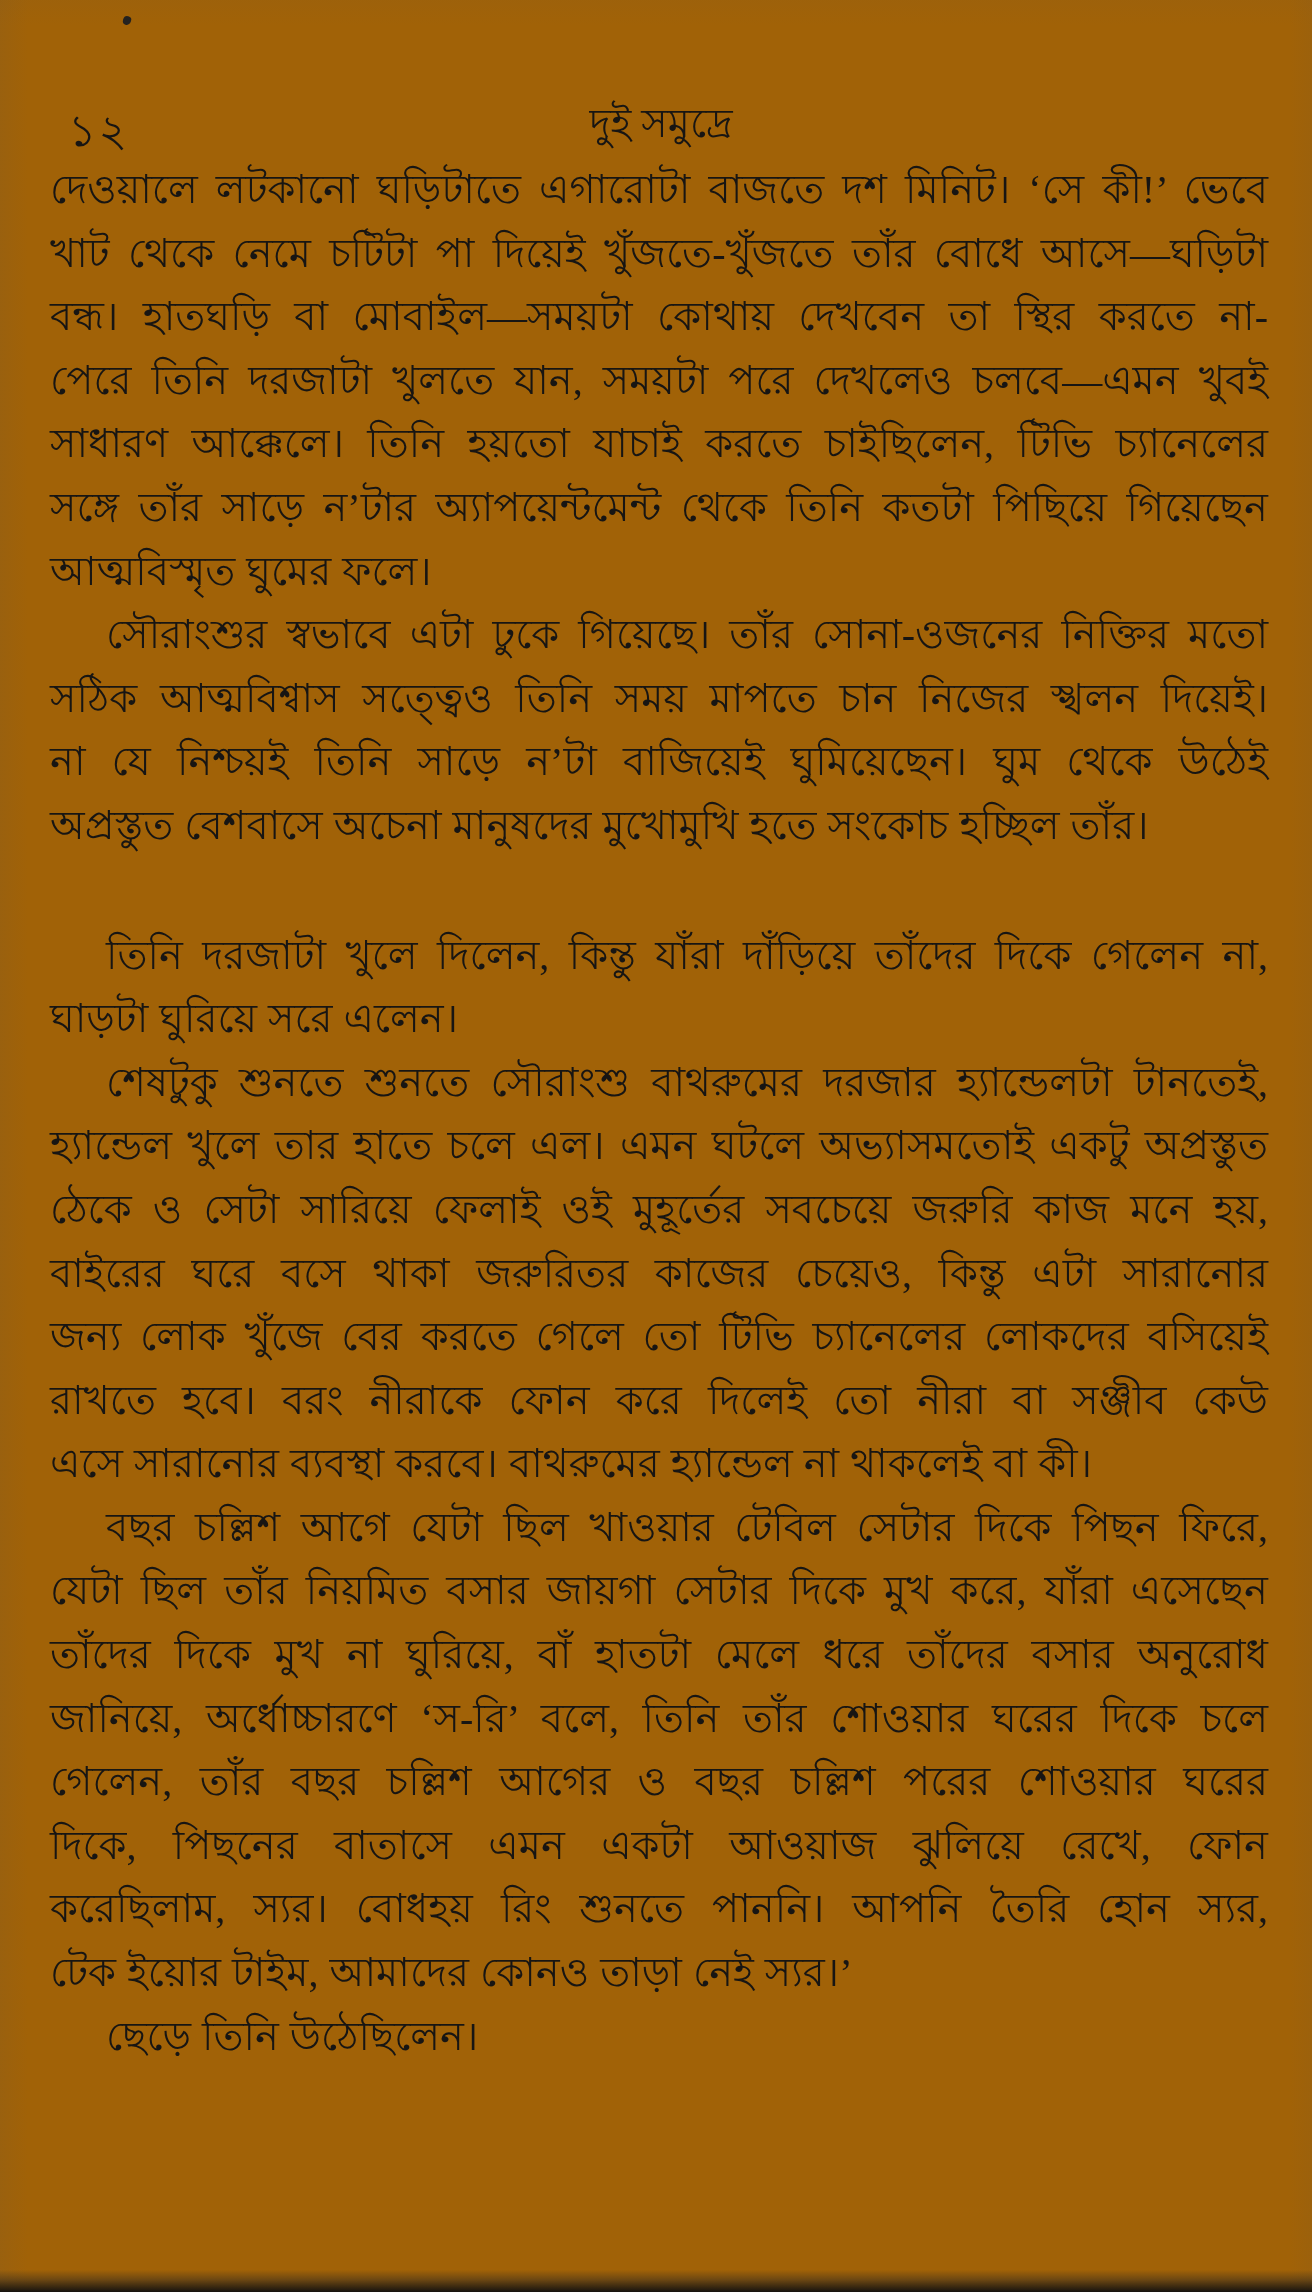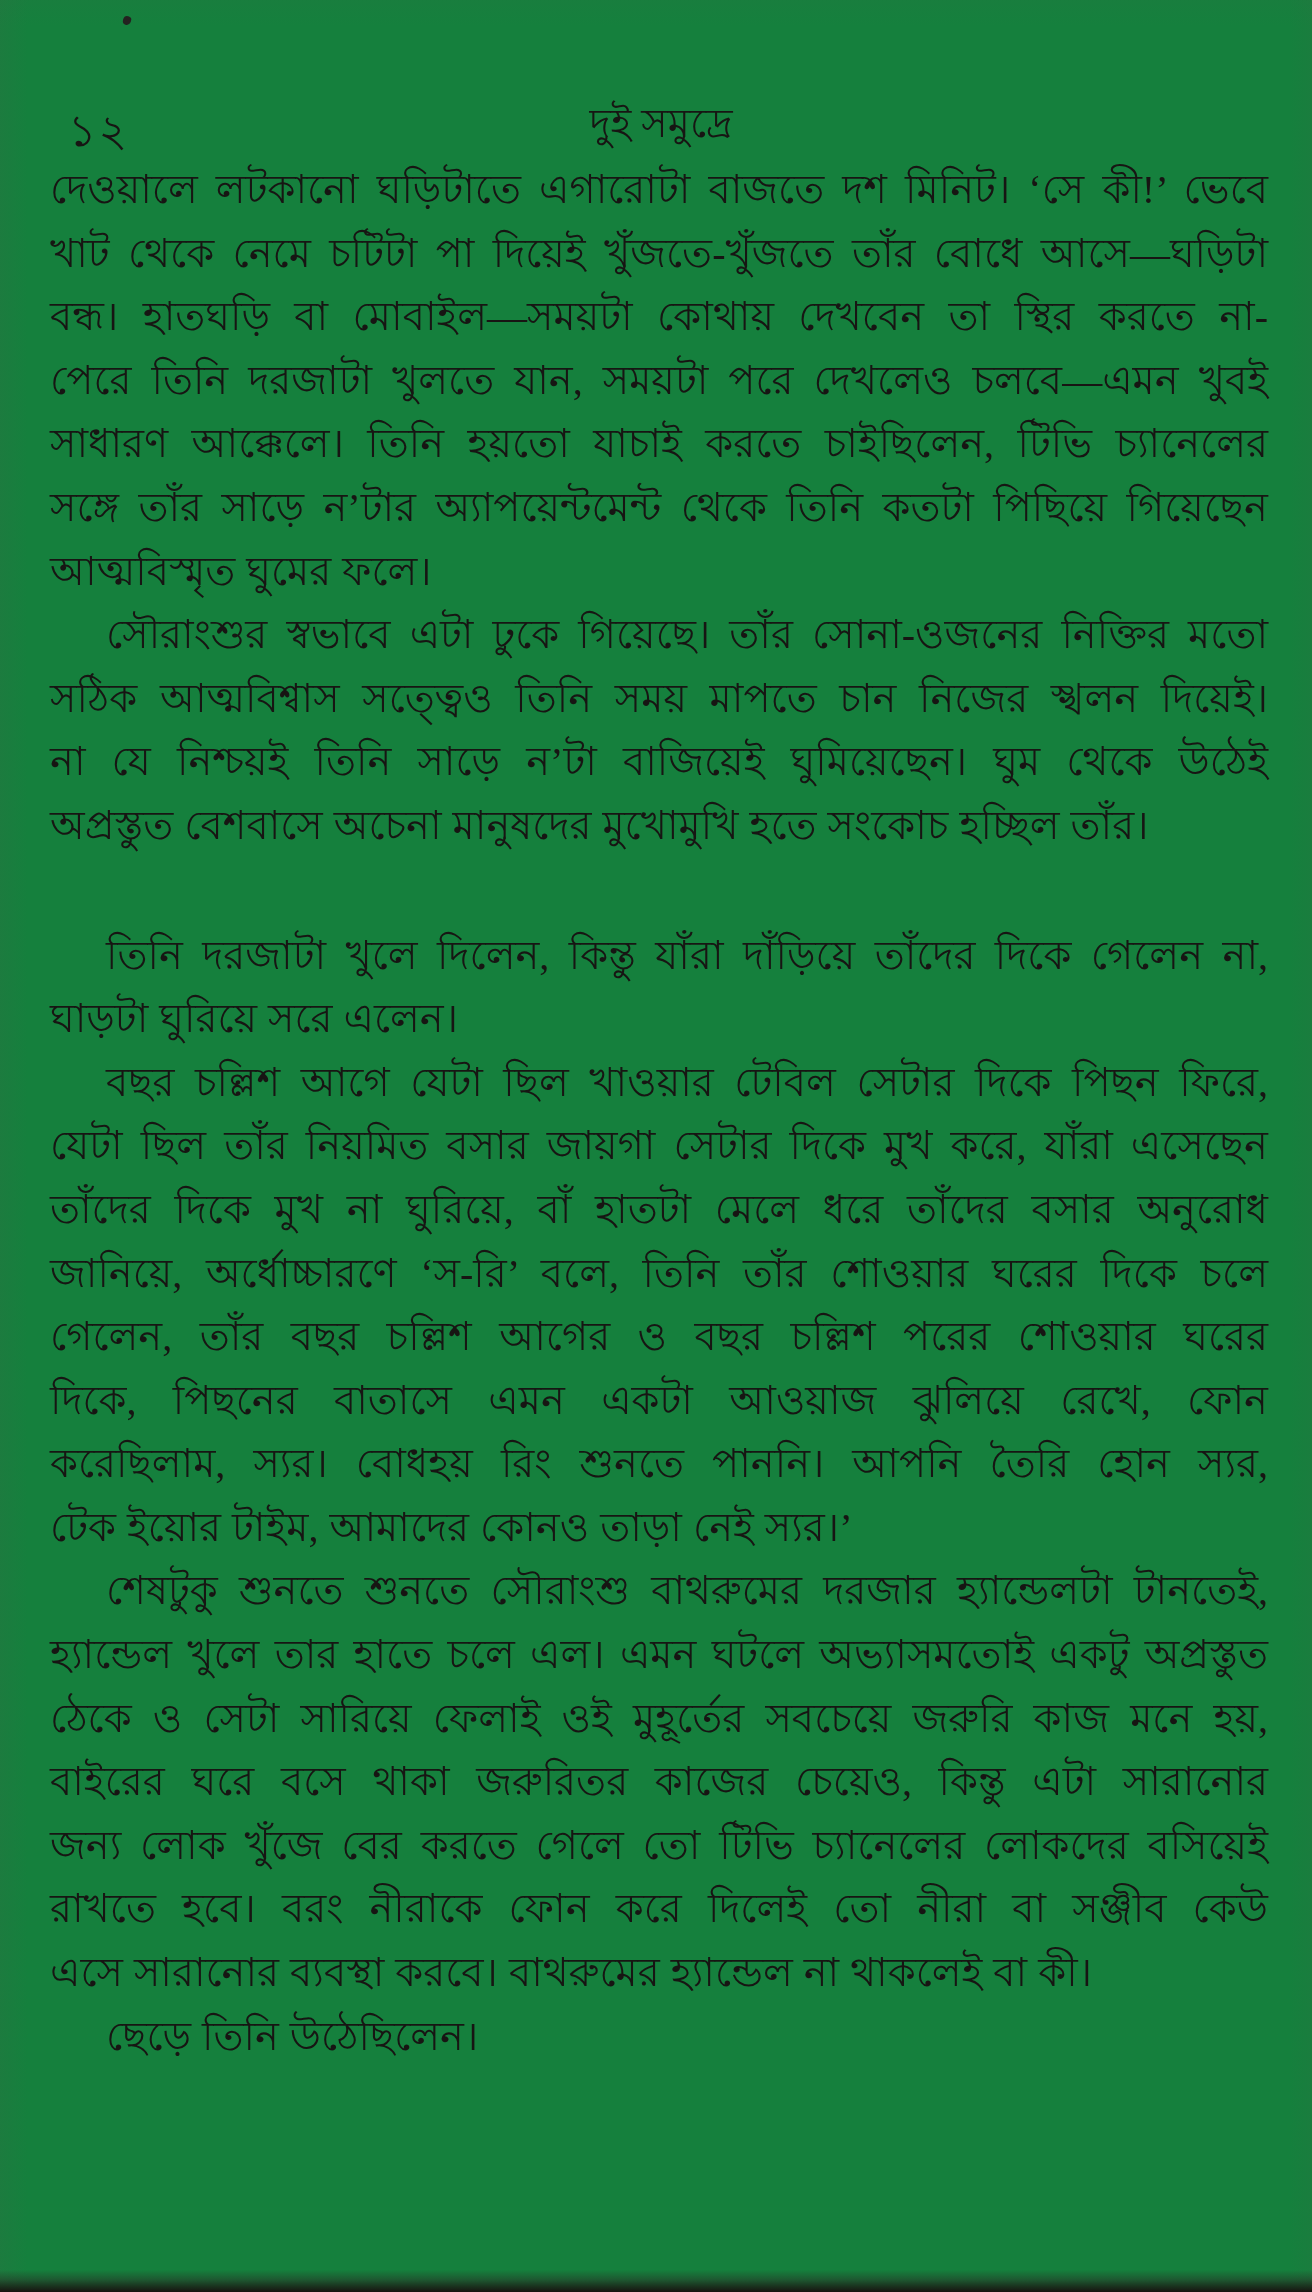--- a/index.html
+++ b/index.html
@@ -5,21 +5,21 @@
   html, body {
     margin: 0;
     padding: 0;
     background: #e8e6e2;
   }
   .page {
     position: relative;
     width: 1312px;
     height: 2292px;
     margin: 0;
-    background: #15803d;
+    background: #a16207;
     overflow: hidden;
     font-family: "Liberation Serif", "DejaVu Serif", serif;
     color: #171513;
   }
   
   .page::before {
     content: "";
     position: absolute;
     inset: 0;
     pointer-events: none;
@@ -119,37 +119,37 @@
         <div class="tline">সৌরাংশুর স্বভাবে এটা ঢুকে গিয়েছে। তাঁর সোনা-ওজনের নিক্তির মতো</div>
         <div class="tline">সঠিক আত্মবিশ্বাস সত্ত্বেও তিনি সময় মাপতে চান নিজের স্খলন দিয়েই।</div>
         <div class="tline">না যে নিশ্চয়ই তিনি সাড়ে ন’টা বাজিয়েই ঘুমিয়েছেন। ঘুম থেকে উঠেই</div>
         <div class="tline last">অপ্রস্তুত বেশবাসে অচেনা মানুষদের মুখোমুখি হতে সংকোচ হচ্ছিল তাঁর।</div>
       </div>
       <div class="para indent section-break">
         <div class="tline">তিনি দরজাটা খুলে দিলেন, কিন্তু যাঁরা দাঁড়িয়ে তাঁদের দিকে গেলেন না,</div>
         <div class="tline last">ঘাড়টা ঘুরিয়ে সরে এলেন।</div>
       </div>
       <div class="para indent">
+        <div class="tline">শেষটুকু শুনতে শুনতে সৌরাংশু বাথরুমের দরজার হ্যান্ডেলটা টানতেই,</div>
+        <div class="tline">হ্যান্ডেল খুলে তার হাতে চলে এল। এমন ঘটলে অভ্যাসমতোই একটু অপ্রস্তুত</div>
+        <div class="tline">ঠেকে ও সেটা সারিয়ে ফেলাই ওই মুহূর্তের সবচেয়ে জরুরি কাজ মনে হয়,</div>
+        <div class="tline">বাইরের ঘরে বসে থাকা জরুরিতর কাজের চেয়েও, কিন্তু এটা সারানোর</div>
+        <div class="tline">জন্য লোক খুঁজে বের করতে গেলে তো টিভি চ্যানেলের লোকদের বসিয়েই</div>
+        <div class="tline">রাখতে হবে। বরং নীরাকে ফোন করে দিলেই তো নীরা বা সঞ্জীব কেউ</div>
+        <div class="tline last">এসে সারানোর ব্যবস্থা করবে। বাথরুমের হ্যান্ডেল না থাকলেই বা কী।</div>
+      </div>
+      <div class="para indent">
         <div class="tline">বছর চল্লিশ আগে যেটা ছিল খাওয়ার টেবিল সেটার দিকে পিছন ফিরে,</div>
         <div class="tline">যেটা ছিল তাঁর নিয়মিত বসার জায়গা সেটার দিকে মুখ করে, যাঁরা এসেছেন</div>
         <div class="tline">তাঁদের দিকে মুখ না ঘুরিয়ে, বাঁ হাতটা মেলে ধরে তাঁদের বসার অনুরোধ</div>
         <div class="tline">জানিয়ে, অর্ধোচ্চারণে ‘স-রি’ বলে, তিনি তাঁর শোওয়ার ঘরের দিকে চলে</div>
         <div class="tline">গেলেন, তাঁর বছর চল্লিশ আগের ও বছর চল্লিশ পরের শোওয়ার ঘরের</div>
         <div class="tline">দিকে, পিছনের বাতাসে এমন একটা আওয়াজ ঝুলিয়ে রেখে, ফোন</div>
         <div class="tline">করেছিলাম, স্যর। বোধহয় রিং শুনতে পাননি। আপনি তৈরি হোন স্যর,</div>
         <div class="tline last">টেক ইয়োর টাইম, আমাদের কোনও তাড়া নেই স্যর।’</div>
       </div>
       <div class="para indent">
-        <div class="tline">শেষটুকু শুনতে শুনতে সৌরাংশু বাথরুমের দরজার হ্যান্ডেলটা টানতেই,</div>
-        <div class="tline">হ্যান্ডেল খুলে তার হাতে চলে এল। এমন ঘটলে অভ্যাসমতোই একটু অপ্রস্তুত</div>
-        <div class="tline">ঠেকে ও সেটা সারিয়ে ফেলাই ওই মুহূর্তের সবচেয়ে জরুরি কাজ মনে হয়,</div>
-        <div class="tline">বাইরের ঘরে বসে থাকা জরুরিতর কাজের চেয়েও, কিন্তু এটা সারানোর</div>
-        <div class="tline">জন্য লোক খুঁজে বের করতে গেলে তো টিভি চ্যানেলের লোকদের বসিয়েই</div>
-        <div class="tline">রাখতে হবে। বরং নীরাকে ফোন করে দিলেই তো নীরা বা সঞ্জীব কেউ</div>
-        <div class="tline last">এসে সারানোর ব্যবস্থা করবে। বাথরুমের হ্যান্ডেল না থাকলেই বা কী।</div>
-      </div>
-      <div class="para indent">
         <div class="tline last">ছেড়ে তিনি উঠেছিলেন।</div>
       </div>
     </div>
 
   <div class="scan-bar"></div>
 </div>
 
 </body></html>

